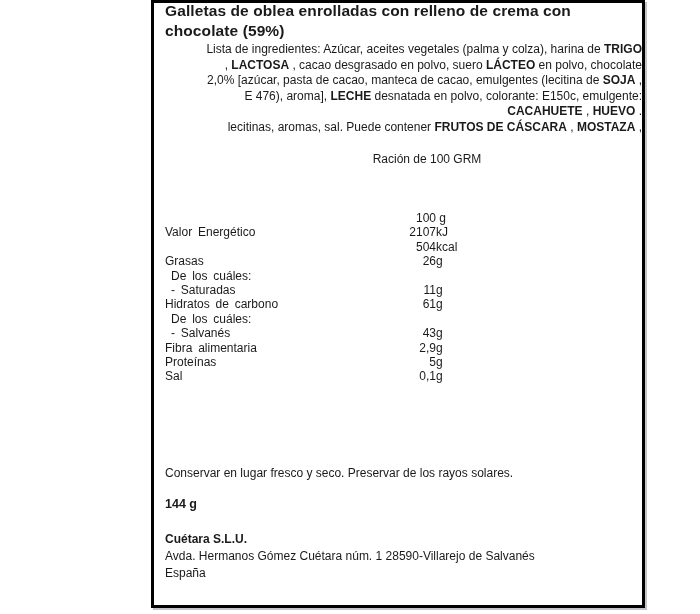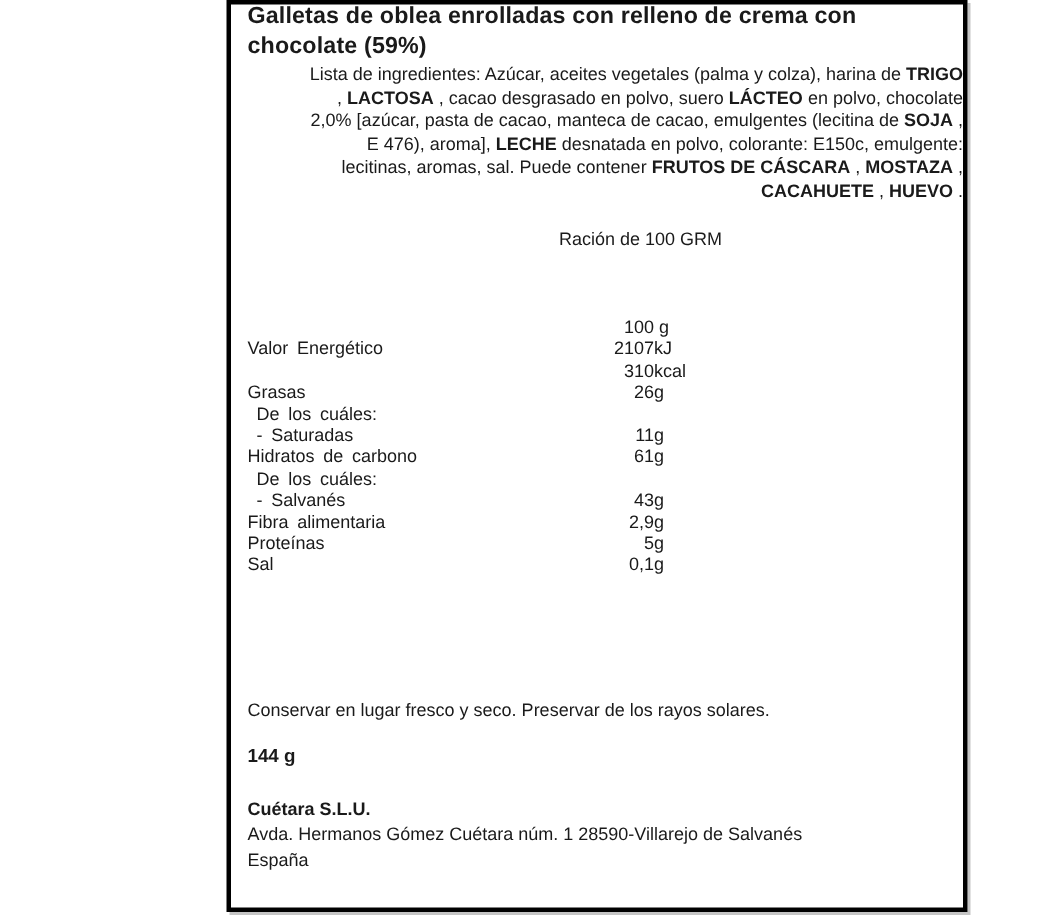--- a/index.html
+++ b/index.html
@@ -121,40 +121,40 @@
 <div class="page">
   <div class="label-box">
 
     <div class="abs product-title">Galletas de oblea enrolladas con relleno de crema con chocolate (59%)</div>
 
     <div class="abs ingredients">
         <div class="rich-line"><span>Lista de ingredientes: Azúcar, aceites vegetales (palma y colza), harina de </span><span class="b">TRIGO</span></div>
         <div class="rich-line"><span>, </span><span class="b">LACTOSA</span><span> , cacao desgrasado en polvo, suero </span><span class="b">LÁCTEO</span><span> en polvo, chocolate</span></div>
         <div class="rich-line"><span>2,0% [azúcar, pasta de cacao, manteca de cacao, emulgentes (lecitina de </span><span class="b">SOJA</span><span> ,</span></div>
         <div class="rich-line"><span>E 476), aroma], </span><span class="b">LECHE</span><span> desnatada en polvo, colorante: E150c, emulgente:</span></div>
+        <div class="rich-line"><span class="b">CACAHUETE</span><span> , </span><span class="b">HUEVO</span><span> .</span></div>
         <div class="rich-line"><span>lecitinas, aromas, sal. Puede contener </span><span class="b">FRUTOS DE CÁSCARA</span><span> , </span><span class="b">MOSTAZA</span><span> ,</span></div>
-        <div class="rich-line"><span class="b">CACAHUETE</span><span> , </span><span class="b">HUEVO</span><span> .</span></div>
       </div>
 
     <div class="abs serving-header">Ración de 100 GRM</div>
 
     <div class="abs nutrition-table">
         <div class="nt-row">
           <span class="nt-label"></span>
           <span class="nt-num">100</span>
           <span class="nt-unit"> g</span>
         </div>
         <div class="nt-row">
           <span class="nt-label">Valor Energético</span>
           <span class="nt-num">2107</span>
           <span class="nt-unit">kJ</span>
         </div>
         <div class="nt-row">
           <span class="nt-label"></span>
-          <span class="nt-num">310</span>
+          <span class="nt-num">504</span>
           <span class="nt-unit">kcal</span>
         </div>
         <div class="nt-row">
           <span class="nt-label">Grasas</span>
           <span class="nt-num">26</span>
           <span class="nt-unit">g</span>
         </div>
         <div class="nt-row">
           <span class="nt-label ind">De los cuáles:</span>
           <span class="nt-num"></span>

